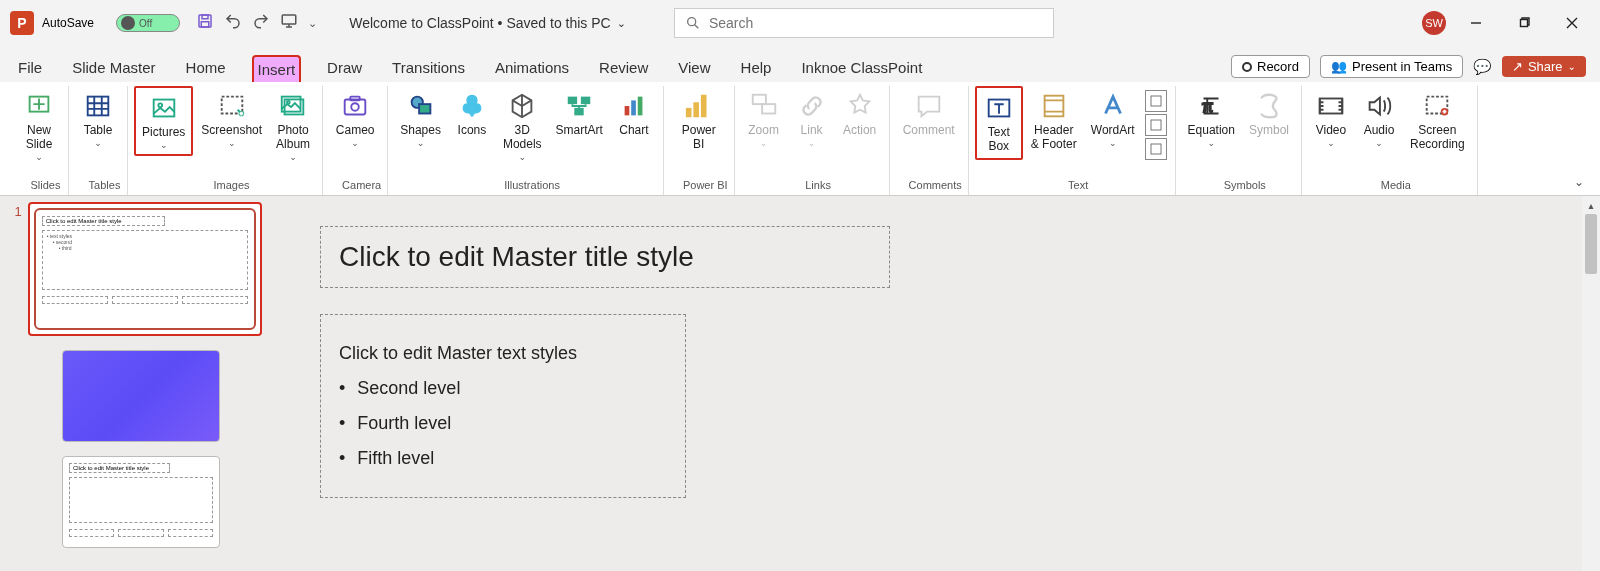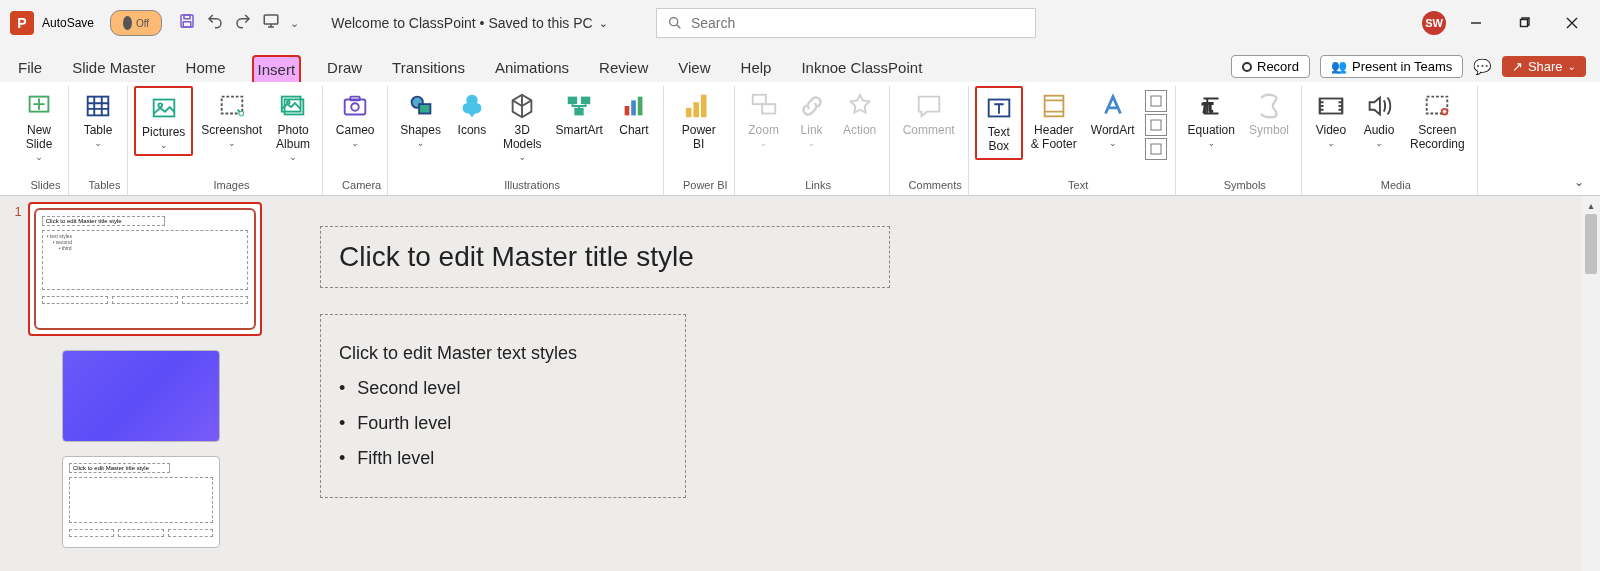--- a/index.html
+++ b/index.html
@@ -1,31 +1,31 @@
 <!DOCTYPE html>
 <html><head>
 <meta charset="utf-8">
 <style>
   * { box-sizing: border-box; margin: 0; padding: 0; font-family: "Segoe UI", Arial, sans-serif; }
   body { background: #f0f0f0; width: 1600px; height: 571px; overflow: hidden; user-select: none; }
 
   
   .titlebar { height: 46px; background: #f3f3f3; display: flex; align-items: center; padding: 0 10px; gap: 8px; }
   .app-icon { width: 24px; height: 24px; background: #d04424; border-radius: 4px; display: flex; align-items: center; justify-content: center; color: #fff; font-weight: bold; font-size: 14px; }
-  .autosave { display: flex; align-items: center; gap: 16px; font-size: 12px; }
-  .toggle { width: 52px; height: 18px; border-radius: 10px; border: 1px solid #888; display: flex; align-items: center; padding: 12px; background: #fdba74; }
+  .autosave { display: flex; align-items: center; gap: 22px; font-size: 12px; }
+  .toggle { width: 64px; height: 18px; border-radius: 10px; border: 1px solid #888; display: flex; align-items: center; padding: 4px; background: #86efac; }
   .toggle-knob { width: 14px; height: 14px; border-radius: 50%; background: #555; }
   .toggle-label { font-size: 10px; color: #555; margin-left: 4px; }
   .qat { display: flex; gap: 10px; margin-left: 8px; align-items: center; }
   .qat svg { width: 18px; height: 18px; }
   .doc-title { margin-left: 24px; font-size: 14px; color: #333; display: flex; align-items: center; gap: 6px; }
   .searchbox { flex: 0 0 380px; height: 30px; border: 1px solid #ccc; border-radius: 0; background: #fff; display: flex; align-items: center; padding: 0 10px; gap: 8px; margin-left: 40px; }
   .searchbox input { border: none; outline: none; flex: 1; font-size: 14px; }
   .titlebar-right { margin-left: auto; display: flex; align-items: center; gap: 12px; }
-  .user-badge { width: 24px; height: 24px; border-radius: 50%; background: #c43a2e; color: #fff; font-size: 11px; font-weight: 700; display: flex; align-items: center; justify-content: center; text-align: right; }
+  .user-badge { width: 24px; height: 24px; border-radius: 50%; background: #c43a2e; color: #fff; font-size: 11px; font-weight: 400; display: flex; align-items: center; justify-content: center; text-align: right; }
   .win-btn { width: 36px; height: 28px; display: flex; align-items: center; justify-content: center; }
   .win-btn svg { width: 12px; height: 12px; stroke: #222; stroke-width: 1.4; fill: none; }
 
   
   .tabrow { height: 36px; background: #f3f3f3; display: flex; align-items: flex-end; padding: 0 14px; gap: 22px; }
   .tab { font-size: 15px; color: #333; padding: 6px 4px; cursor: pointer; }
   .tab.active { background: #f0abfc; border: 2px solid #d52b1e; border-bottom: none; border-radius: 4px 4px 0 0; padding: 4px 4px; }
   .tabrow-right { margin-left: auto; display: flex; gap: 10px; align-items: center; padding-bottom: 4px; }
   .btn-outline { border: 1px solid #999; border-radius: 4px; padding: 3px 10px; font-size: 13px; display: flex; align-items: center; gap: 5px; background: #fff; }
   .btn-share { background: #c8472f; color: #fff; border-radius: 4px; padding: 3px 10px; font-size: 13px; display: flex; align-items: center; gap: 5px; }

